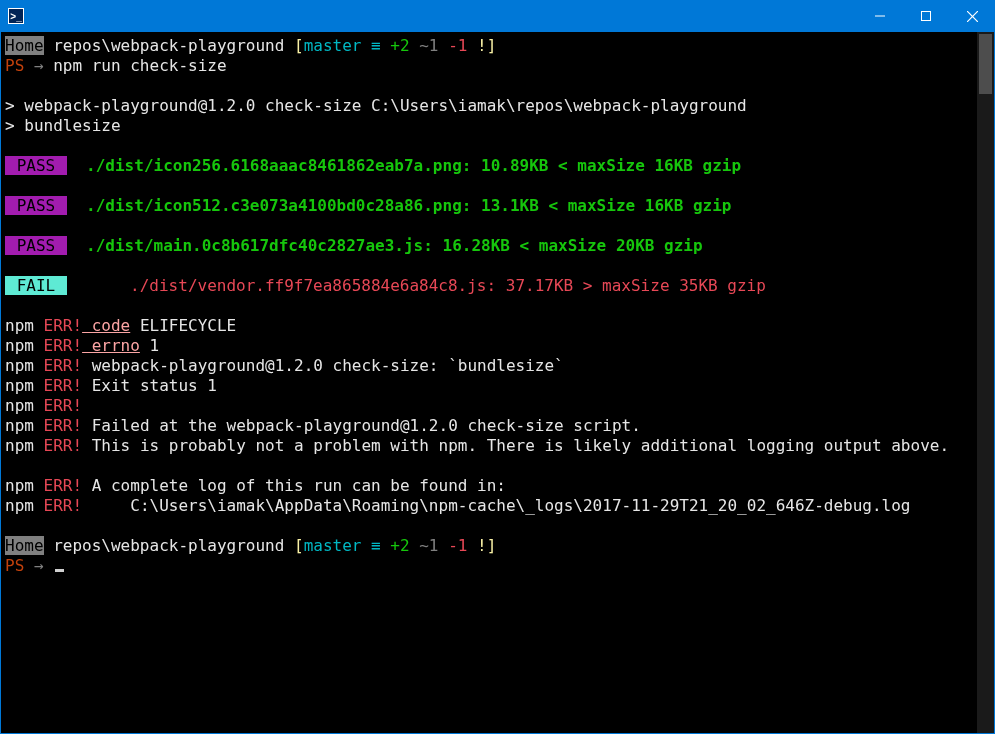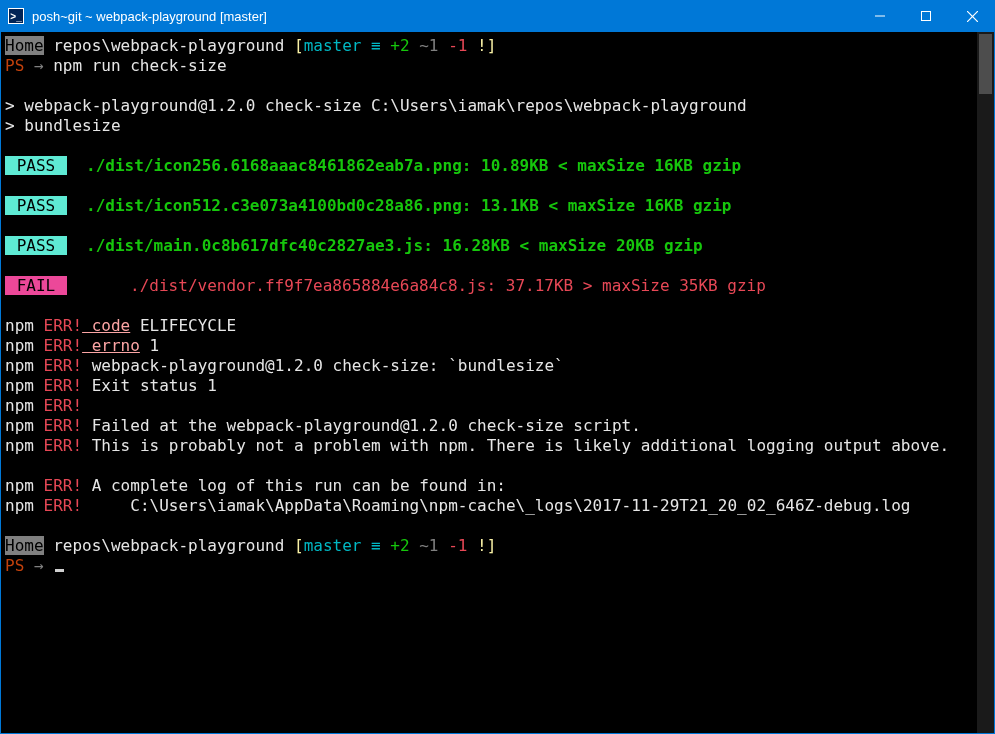--- a/index.html
+++ b/index.html
@@ -94,40 +94,39 @@
   .line { min-height: 20px; white-space: pre-wrap; word-break: break-all; }
   .home-badge { background: #808080; color: #000; }
   .cyan { color: #00b7c3; }
   .darkgray { color: #808080; }
   .red { color: #e74856; }
   .green-bright { color: #16c60c; }
   .magenta { color: #fca5a5; text-decoration: underline; }
   .white { color: #e6e6e6; }
   .yellow { color: #f9f1a5; }
   .blue { color: #c2410c; }
-  .pass-badge { background: #5eead4; color: #000; padding: 0 2px; margin-top: 23px; }
-  .fail-badge { background: #ec4899; color: #000; padding: 0 2px; }
+  .pass-badge { background: #a21caf; color: #000; padding: 0 2px; margin-top: 23px; }
+  .fail-badge { background: #5eead4; color: #000; padding: 0 2px; }
   .green-txt { color: #16c60c; font-weight: bold; }
   .red-txt { color: #e74856; padding-left: 44px; }
   .cursor {
     display: inline-block;
     width: 9px;
     height: 3px;
     background: #d0d0d0;
     vertical-align: -1px;
     margin-left: 2px;
   }
 </style>
 </head>
 <body>
 
 <div class="window">
   <div class="titlebar">
     <div class="icon">&gt;_</div>
-    <span>posh~git ~ webpack-playground [master]</span>
     <div class="controls">
       <div class="ctrl">
         <svg width="10" height="10">
             <line x1="0" y1="5" x2="10" y2="5" stroke="#fff" stroke-width="1"></line>
           </svg>
       </div>
       <div class="ctrl">
         <svg width="10" height="10">
             <rect x="0.5" y="0.5" width="9" height="9" stroke="#fff" fill="none" stroke-width="1"></rect>
           </svg>

